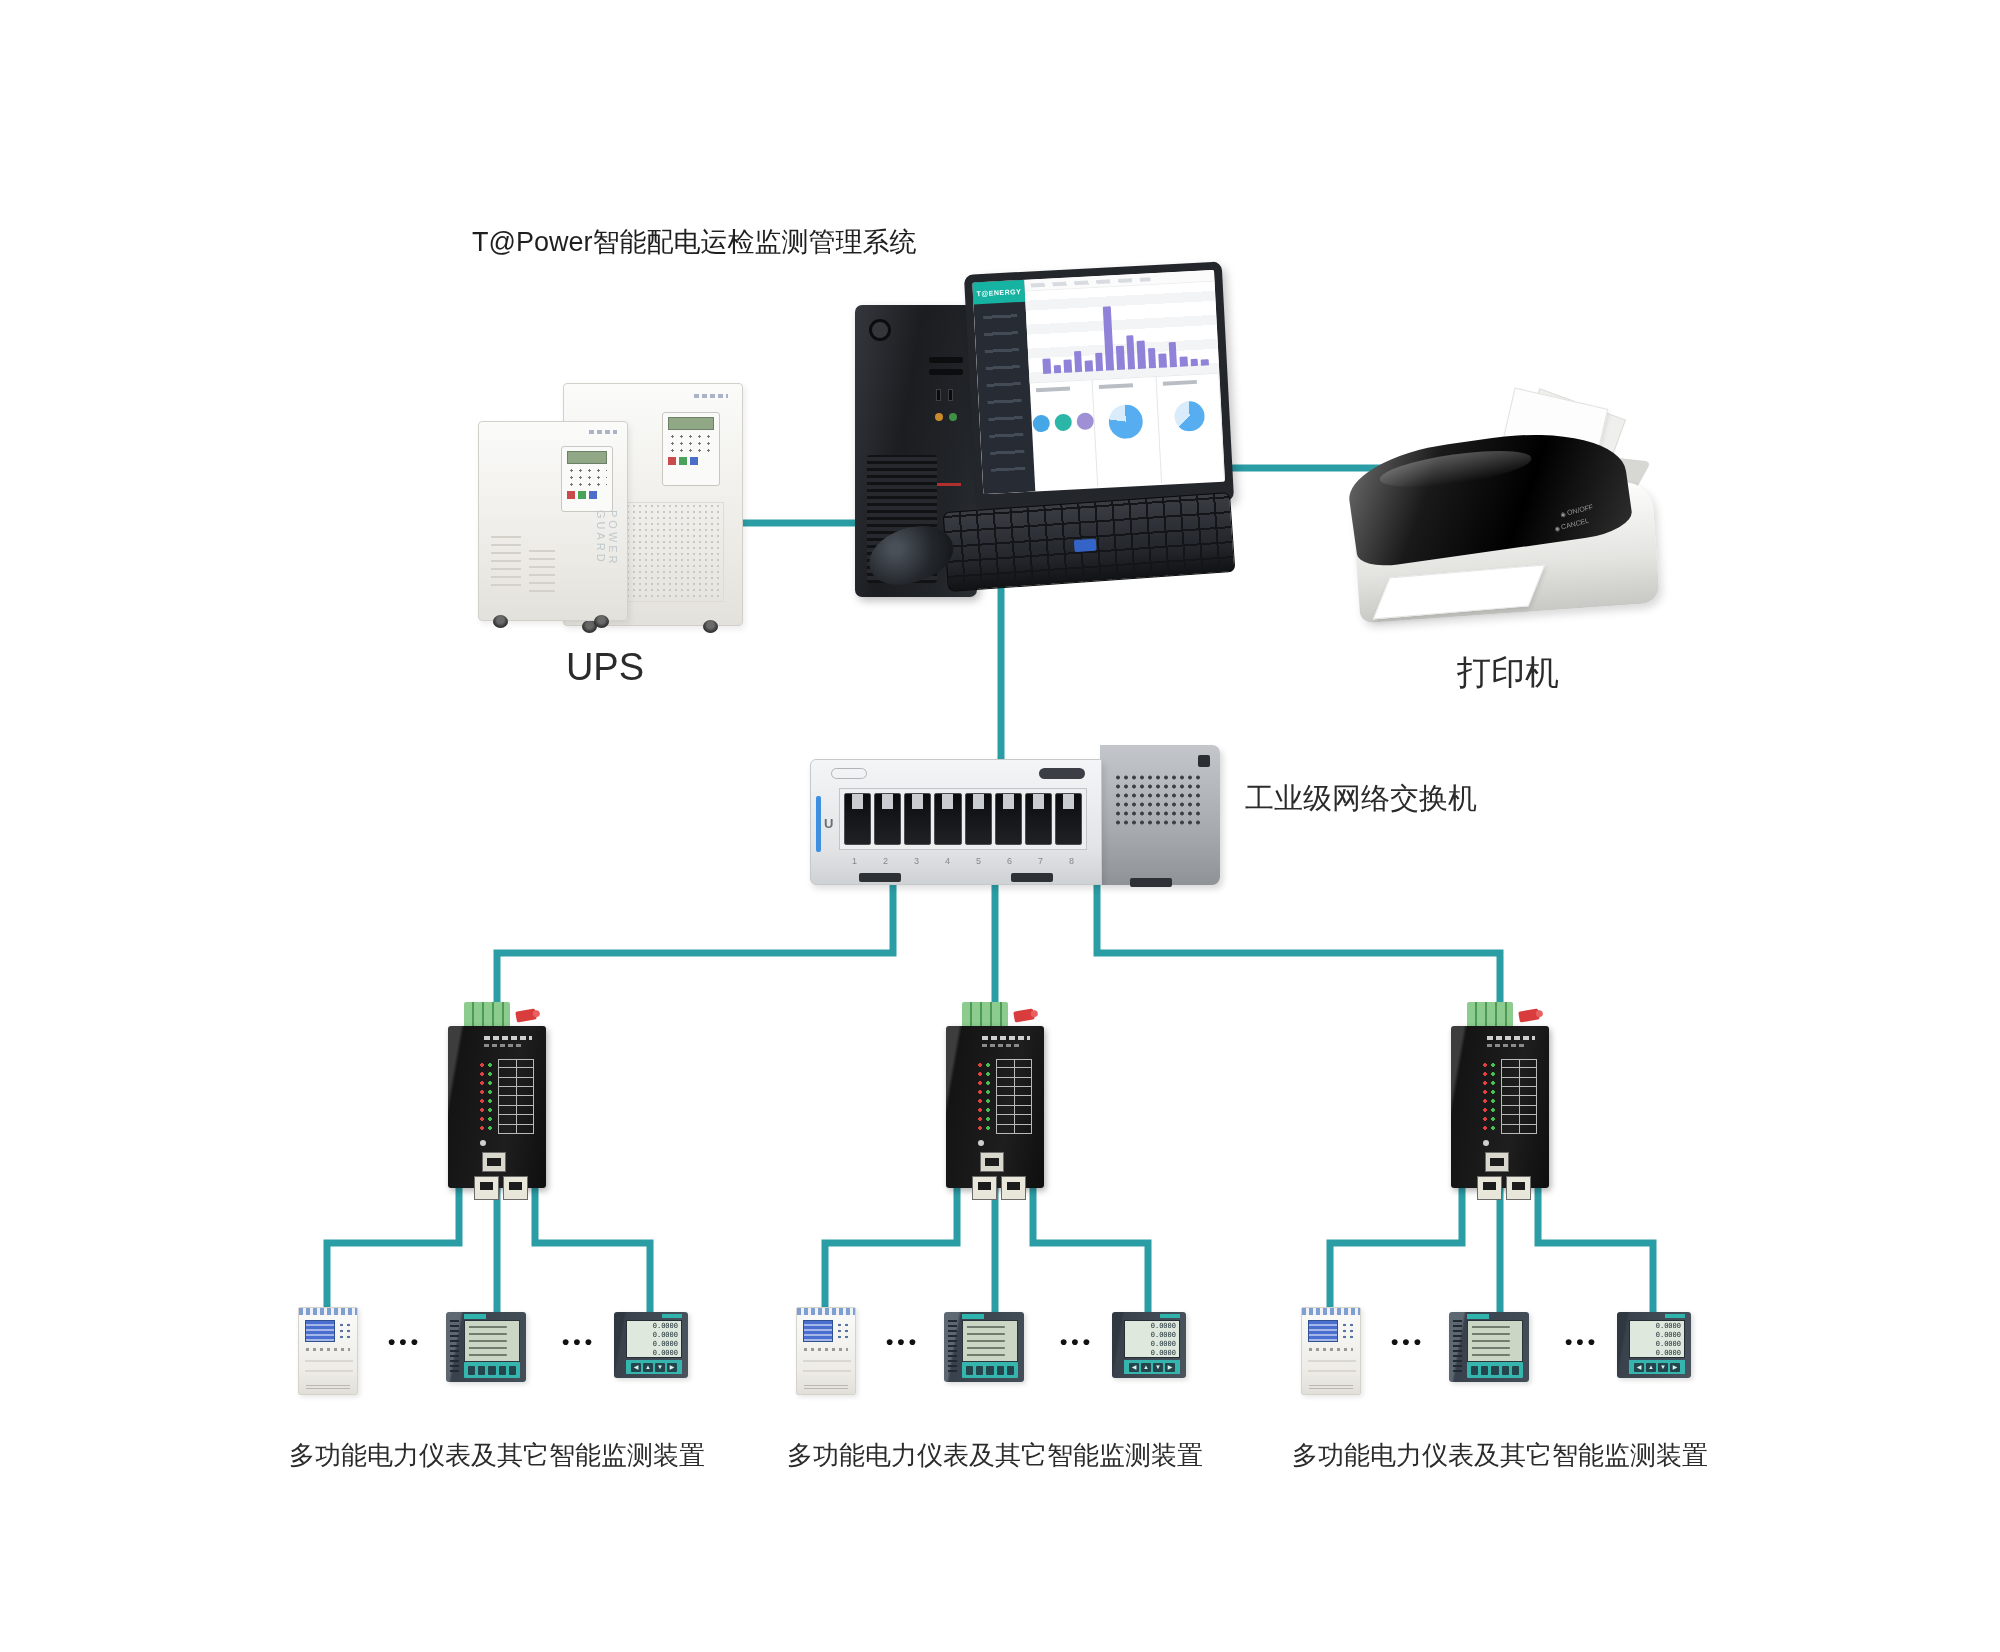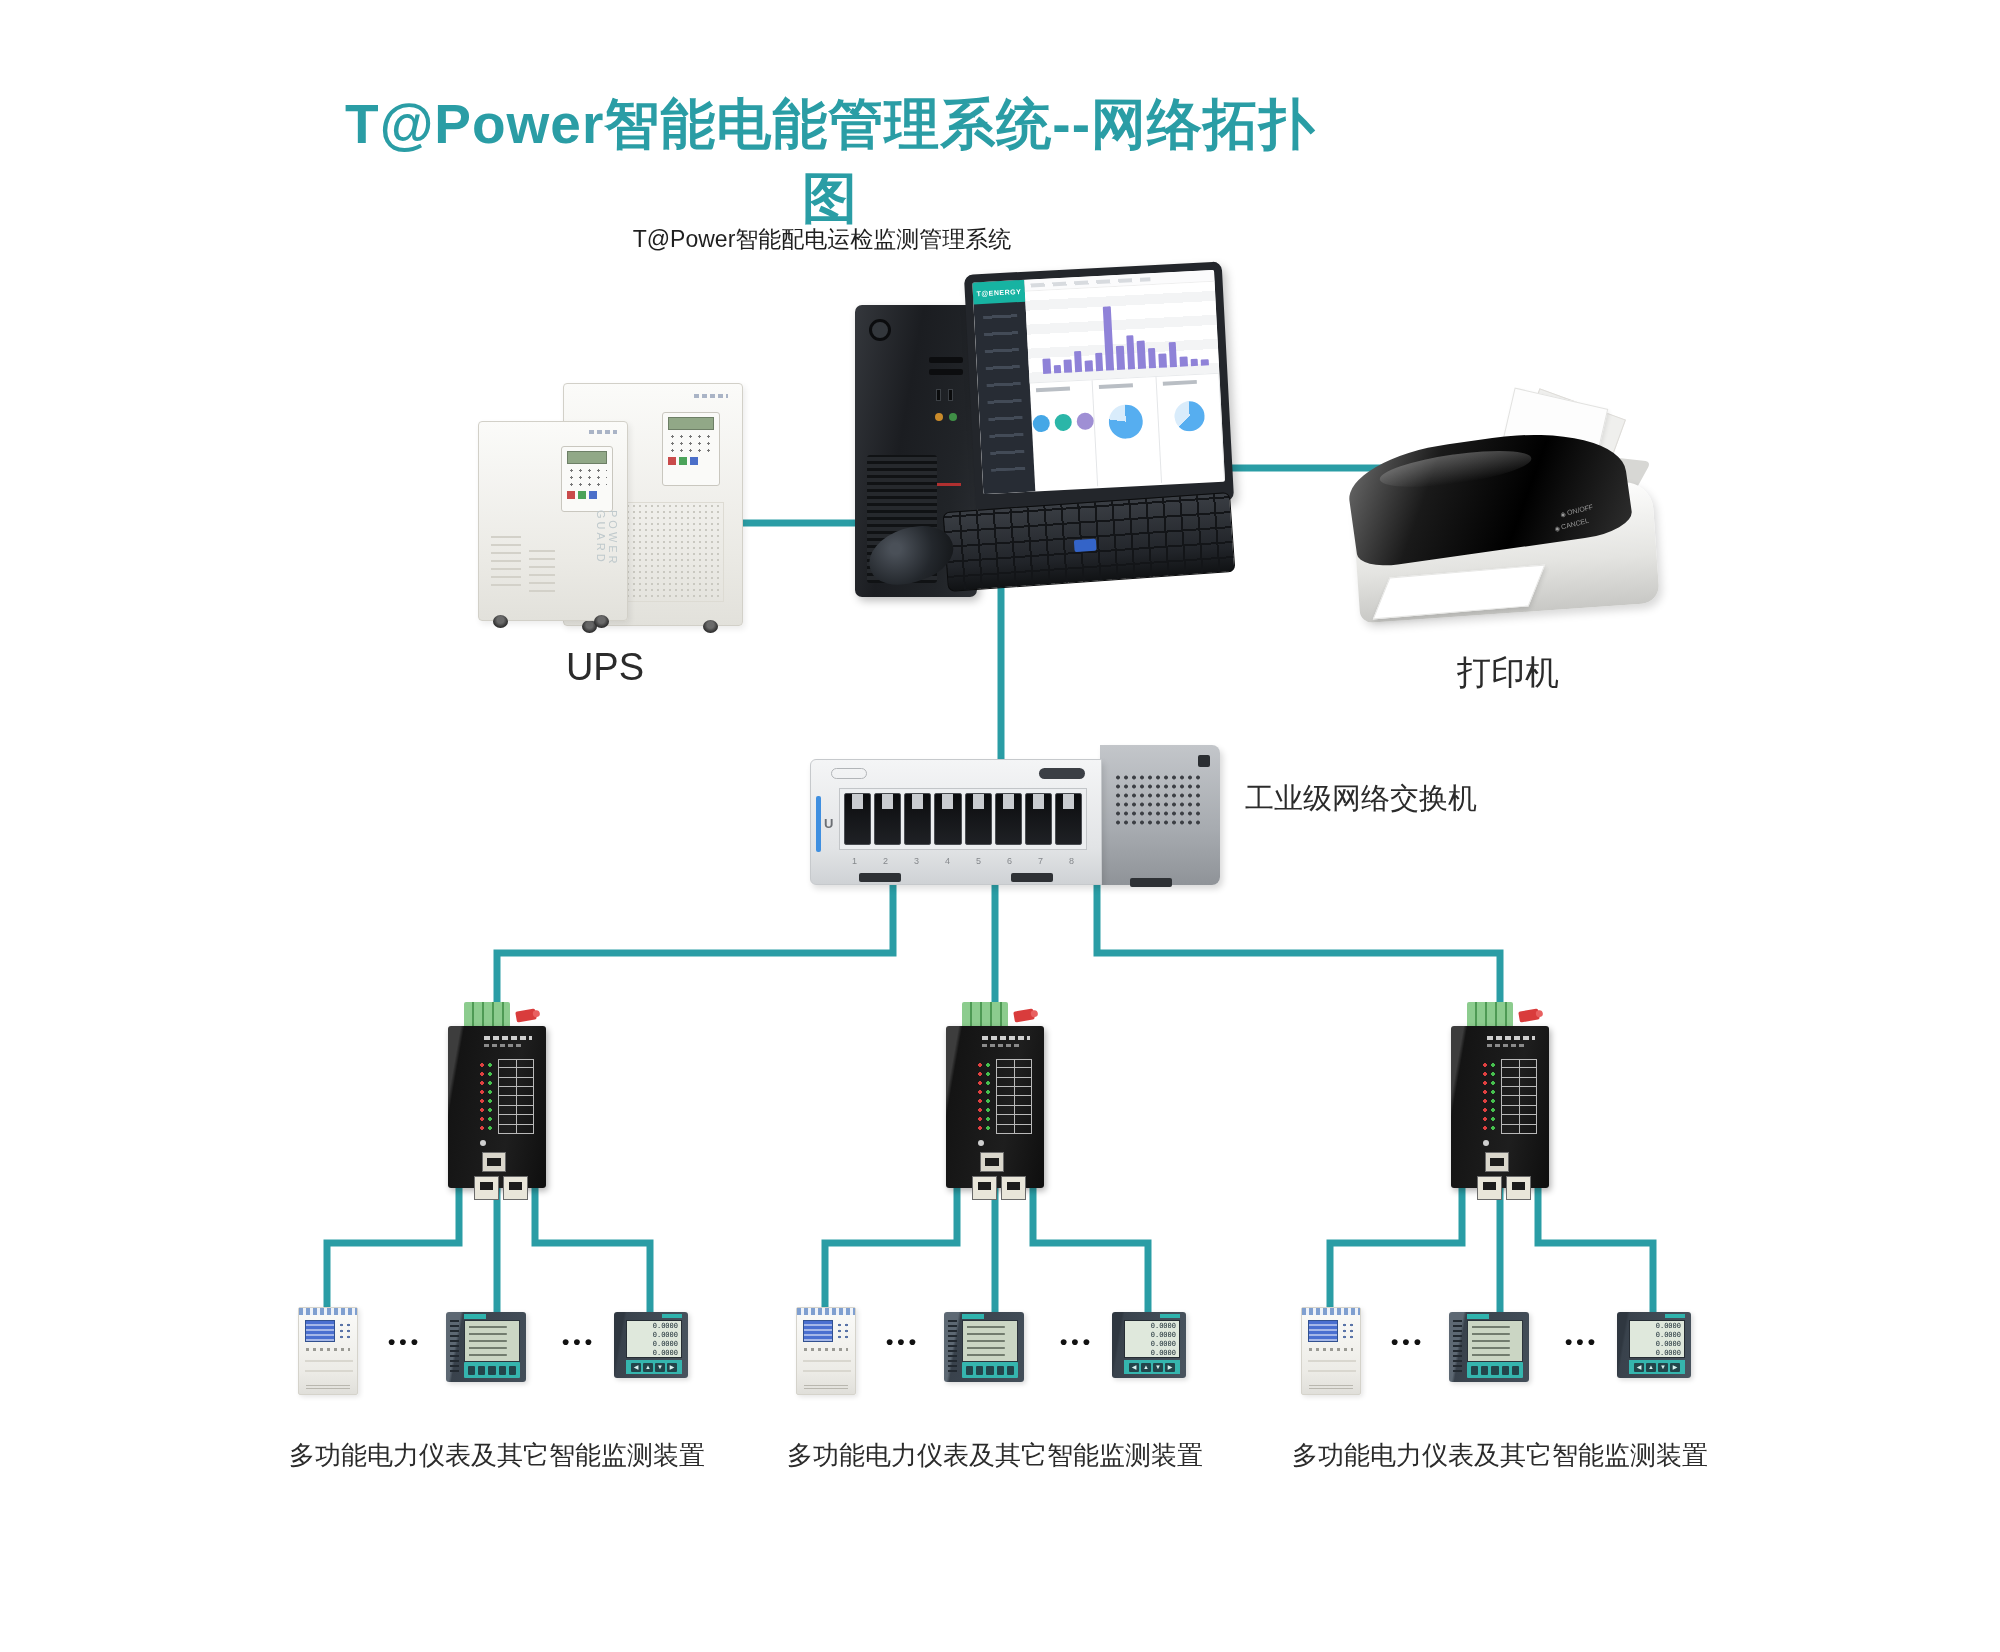--- a/index.html
+++ b/index.html
@@ -10,22 +10,22 @@
   *{margin:0;padding:0;box-sizing:border-box;}
   body{background:#ffffff;font-family:"Liberation Sans","DejaVu Sans",sans-serif;}
   #canvas{position:relative;width:2000px;height:1652px;background:#fff;overflow:hidden;}
 
   
   .page-title{
     position:absolute;left:330px;top:88px;width:1000px;text-align:center;
     font-size:55px;font-weight:700;color:var(--title-text);letter-spacing:1px;
   }
   .subtitle{
-    position:absolute;left:472px;top:224px;width:700px;text-align:center;
-    font-size:23px;color:var(--body-text);
+    position:absolute;left:472px;top:224px;width:700px;
+    font-size:27px;color:var(--body-text);
   }
   .dev-label{position:absolute;color:#2b2b2b;z-index:3;}
   .ups-label{left:505px;top:646px;width:200px;text-align:center;font-size:38px;}
   .printer-label{left:1383px;top:650px;width:250px;text-align:center;font-size:34px;}
   .switch-label{left:1245px;top:779px;font-size:29px;}
   .group-label{position:absolute;left:2px;top:438px;width:456px;text-align:center;font-size:26px;color:#2b2b2b;}
 
   
   svg.wires{position:absolute;left:0;top:0;width:2000px;height:1652px;z-index:1;}
   svg.wires polyline{fill:none;stroke:var(--accent);stroke-width:7;}
@@ -214,21 +214,20 @@
 
   .dots{position:absolute;top:330px;width:52px;text-align:center;font-size:21px;letter-spacing:4px;
     color:#111;font-weight:700;}
   .dots1{left:112px;} .dots2{left:286px;}
 </style>
 </head>
 <body>
 
 <div id="canvas">
 
-  <div class="page-title">T@Power智能电能管理系统--网络拓扑图</div>
   <div class="subtitle">T@Power智能配电运检监测管理系统</div>
 
   <svg class="wires" viewBox="0 0 2000 1652">
     <polyline points="735,523 872,523"></polyline>
     <polyline points="1055,468 1395,468"></polyline>
     <polyline points="1001,583 1001,790"></polyline>
     <polyline points="893,880 893,953 497,953 497,1012"></polyline>
     <polyline points="995,880 995,1012"></polyline>
     <polyline points="1097,880 1097,953 1500,953 1500,1012"></polyline>
 

